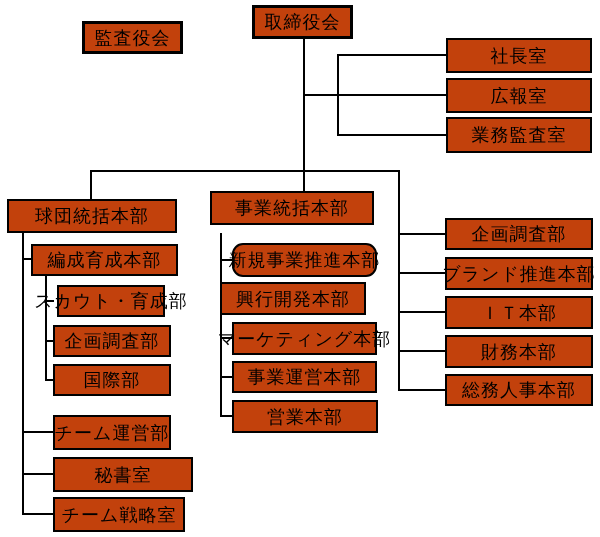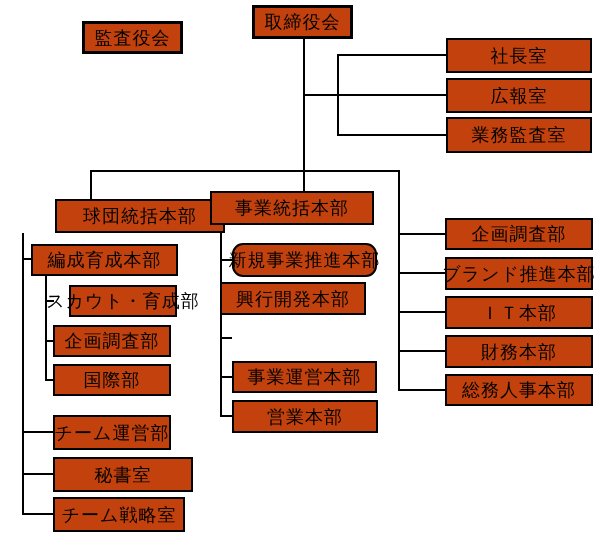--- a/index.html
+++ b/index.html
@@ -61,32 +61,33 @@
   <div class="ln" style="left:220px; top:376px; width:12px; height:2px;"></div>
   <div class="ln" style="left:220px; top:415px; width:12px; height:2px;"></div>
 
   <div class="box thick" style="left:82px; top:21px; width:101px; height:33px;">監査役会</div>
   <div class="box thick" style="left:252px; top:5px; width:101px; height:34px;">取締役会</div>
 
   <div class="box" style="left:446px; top:38px; width:146px; height:35px;">社長室</div>
   <div class="box" style="left:446px; top:78px; width:146px; height:35px;">広報室</div>
   <div class="box" style="left:446px; top:117px; width:146px; height:36px;">業務監査室</div>
 
-  <div class="box" style="left:7px; top:199px; width:170px; height:34px;margin-left:48px;">球団統括本部</div>
+  <div class="box" style="left:7px; top:199px; width:170px; height:34px;">球団統括本部</div>
   <div class="box" style="left:31px; top:244px; width:147px; height:32px;">編成育成本部</div>
-  <div class="box" style="left:69px; top:285px; width:108px; height:32px;">スカウト・育成部</div>
+  <div class="box" style="left:57px; top:285px; width:108px; height:32px;">スカウト・育成部</div>
   <div class="box" style="left:53px; top:325px; width:118px; height:32px;">企画調査部</div>
   <div class="box" style="left:53px; top:364px; width:118px; height:32px;">国際部</div>
   <div class="box" style="left:53px; top:415px; width:118px; height:35px;">チーム運営部</div>
   <div class="box" style="left:53px; top:457px; width:140px; height:35px;">秘書室</div>
   <div class="box" style="left:53px; top:497px; width:132px; height:35px;">チーム戦略室</div>
 
   <div class="box" style="left:210px; top:191px; width:164px; height:34px;">事業統括本部</div>
   <div class="box" style="left:232px; top:243px; width:145px; height:34px;border-radius:11px;">新規事業推進本部</div>
   <div class="box" style="left:220px; top:282px; width:146px; height:33px;">興行開発本部</div>
+  <div class="box" style="left:232px; top:322px; width:145px; height:33px;">マーケティング本部</div>
   <div class="box" style="left:232px; top:361px; width:145px; height:32px;">事業運営本部</div>
   <div class="box" style="left:232px; top:400px; width:146px; height:33px;">営業本部</div>
 
   <div class="box" style="left:445px; top:218px; width:148px; height:32px;">企画調査部</div>
   <div class="box" style="left:445px; top:257px; width:148px; height:33px;">ブランド推進本部</div>
   <div class="box" style="left:445px; top:296px; width:148px; height:33px;">ＩＴ本部</div>
   <div class="box" style="left:445px; top:335px; width:148px; height:33px;">財務本部</div>
   <div class="box" style="left:445px; top:374px; width:148px; height:32px;">総務人事本部</div>
 
 </div>

